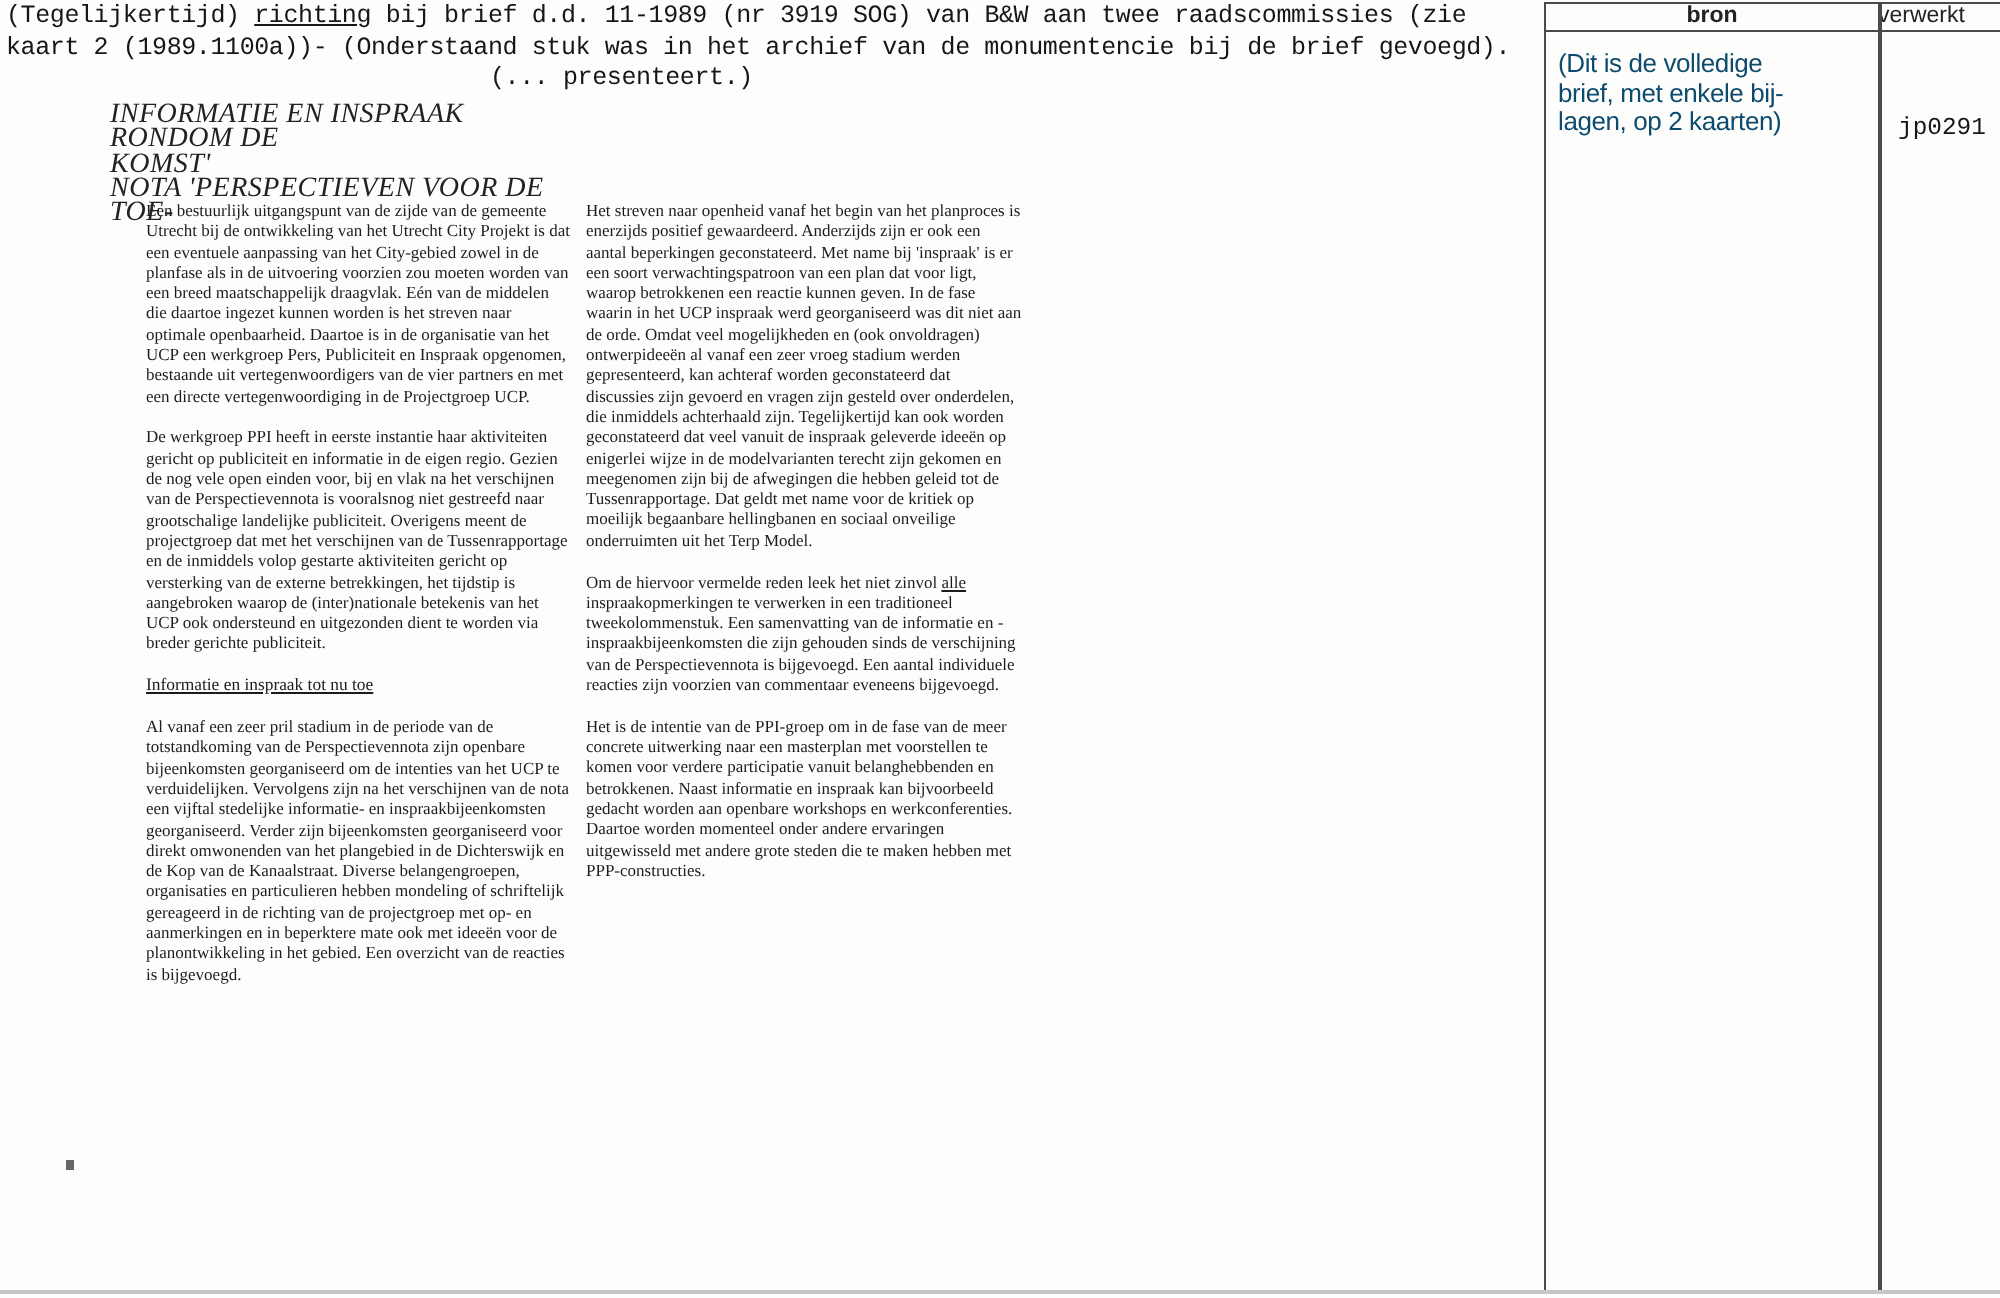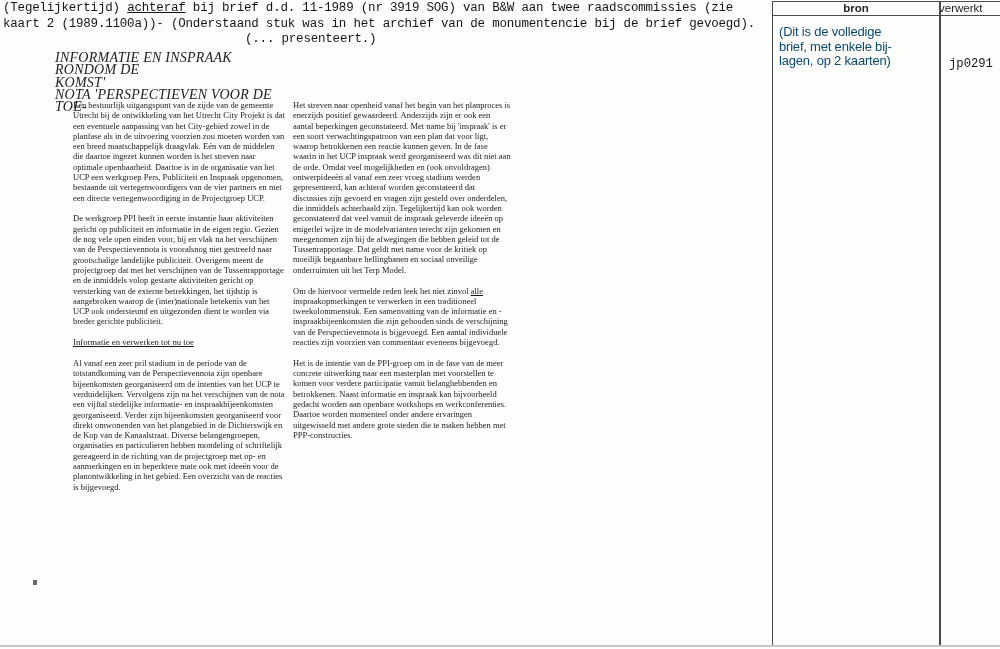--- a/index.html
+++ b/index.html
@@ -58,21 +58,21 @@
   
   .ink-mark{position:absolute;left:33px;top:580px;width:4px;height:5px;background:#4d4d4d;opacity:.85;}
   .bottom-rule{position:absolute;left:0;top:645px;width:1000px;height:1.5px;background:var(--faint);}
 </style>
 </head>
 <body>
 
 <div class="page">
 
   <div class="archive-note">
-    <div class="note-line" id="note-line1"><span>(Tegelijkertijd) </span><span class="u">achteraf</span><span> bij brief d.d. 11-1989 (nr 3919 SOG) van B&amp;W aan twee raadscommissies (zie</span></div>
+    <div class="note-line" id="note-line1"><span>(Tegelijkertijd) </span><span class="u">richting</span><span> bij brief d.d. 11-1989 (nr 3919 SOG) van B&amp;W aan twee raadscommissies (zie</span></div>
     <div class="note-line">kaart 2 (1989.1100a))- (Onderstaand stuk was in het archief van de monumentencie bij de brief gevoegd).</div>
     <div class="note-line note-line3">(... presenteert.)</div>
   </div>
 
   <div class="reg-table">
     <div class="reg-header">
       <div class="reg-h-bron">bron</div>
       <div class="reg-h-verwerkt">verwerkt</div>
     </div>
     <div class="reg-divider"></div>
@@ -86,21 +86,21 @@
 
   <div class="doc-title" id="doc-title">
       <div>INFORMATIE EN INSPRAAK RONDOM DE</div>
       <div>KOMST'</div>
       <div>NOTA 'PERSPECTIEVEN VOOR DE TOE-</div>
     </div>
 
   <div class="col col-left" id="col-left">
       <p class="para">Een bestuurlijk uitgangspunt van de zijde van de gemeente Utrecht bij de ontwikkeling van het Utrecht City Projekt is dat een eventuele aanpassing van het City-gebied zowel in de planfase als in de uitvoering voorzien zou moeten worden van een breed maatschappelijk draagvlak. Eén van de middelen die daartoe ingezet kunnen worden is het streven naar optimale openbaarheid. Daartoe is in de organisatie van het UCP een werkgroep Pers, Publiciteit en Inspraak opgenomen, bestaande uit vertegenwoordigers van de vier partners en met een directe vertegenwoordiging in de Projectgroep UCP.</p>
       <p class="para">De werkgroep PPI heeft in eerste instantie haar aktiviteiten gericht op publiciteit en informatie in de eigen regio. Gezien de nog vele open einden voor, bij en vlak na het verschijnen van de Perspectievennota is vooralsnog niet gestreefd naar grootschalige landelijke publiciteit. Overigens meent de projectgroep dat met het verschijnen van de Tussenrapportage en de inmiddels volop gestarte aktiviteiten gericht op versterking van de externe betrekkingen, het tijdstip is aangebroken waarop de (inter)nationale betekenis van het UCP ook ondersteund en uitgezonden dient te worden via breder gerichte publiciteit.</p>
-      <div class="para-heading">Informatie en verwerken tot nu toe</div>
+      <div class="para-heading">Informatie en inspraak tot nu toe</div>
       <p class="para">Al vanaf een zeer pril stadium in de periode van de totstandkoming van de Perspectievennota zijn openbare bijeenkomsten georganiseerd om de intenties van het UCP te verduidelijken. Vervolgens zijn na het verschijnen van de nota een vijftal stedelijke informatie- en inspraakbijeenkomsten georganiseerd. Verder zijn bijeenkomsten georganiseerd voor direkt omwonenden van het plangebied in de Dichterswijk en de Kop van de Kanaalstraat. Diverse belangengroepen, organisaties en particulieren hebben mondeling of schriftelijk gereageerd in de richting van de projectgroep met op- en aanmerkingen en in beperktere mate ook met ideeën voor de planontwikkeling in het gebied. Een overzicht van de reacties is bijgevoegd.</p>
     </div>
   <div class="col col-right" id="col-right">
       <p class="para">Het streven naar openheid vanaf het begin van het planproces is enerzijds positief gewaardeerd. Anderzijds zijn er ook een aantal beperkingen geconstateerd. Met name bij 'inspraak' is er een soort verwachtingspatroon van een plan dat voor ligt, waarop betrokkenen een reactie kunnen geven. In de fase waarin in het UCP inspraak werd georganiseerd was dit niet aan de orde. Omdat veel mogelijkheden en (ook onvoldragen) ontwerpideeën al vanaf een zeer vroeg stadium werden gepresenteerd, kan achteraf worden geconstateerd dat discussies zijn gevoerd en vragen zijn gesteld over onderdelen, die inmiddels achterhaald zijn. Tegelijkertijd kan ook worden geconstateerd dat veel vanuit de inspraak geleverde ideeën op enigerlei wijze in de modelvarianten terecht zijn gekomen en meegenomen zijn bij de afwegingen die hebben geleid tot de Tussenrapportage. Dat geldt met name voor de kritiek op moeilijk begaanbare hellingbanen en sociaal onveilige onderruimten uit het Terp Model.</p>
       <p class="para"><span>Om de hiervoor vermelde reden leek het niet zinvol </span><span class="u">alle</span><span> inspraakopmerkingen te verwerken in een traditioneel tweekolommenstuk. Een samenvatting van de informatie en -inspraakbijeenkomsten die zijn gehouden sinds de verschijning van de Perspectievennota is bijgevoegd. Een aantal individuele reacties zijn voorzien van commentaar eveneens bijgevoegd.</span></p>
       <p class="para">Het is de intentie van de PPI-groep om in de fase van de meer concrete uitwerking naar een masterplan met voorstellen te komen voor verdere participatie vanuit belanghebbenden en betrokkenen. Naast informatie en inspraak kan bijvoorbeeld gedacht worden aan openbare workshops en werkconferenties. Daartoe worden momenteel onder andere ervaringen uitgewisseld met andere grote steden die te maken hebben met PPP-constructies.</p>
     </div>
 
   <div class="ink-mark"></div>
   <div class="bottom-rule"></div>

